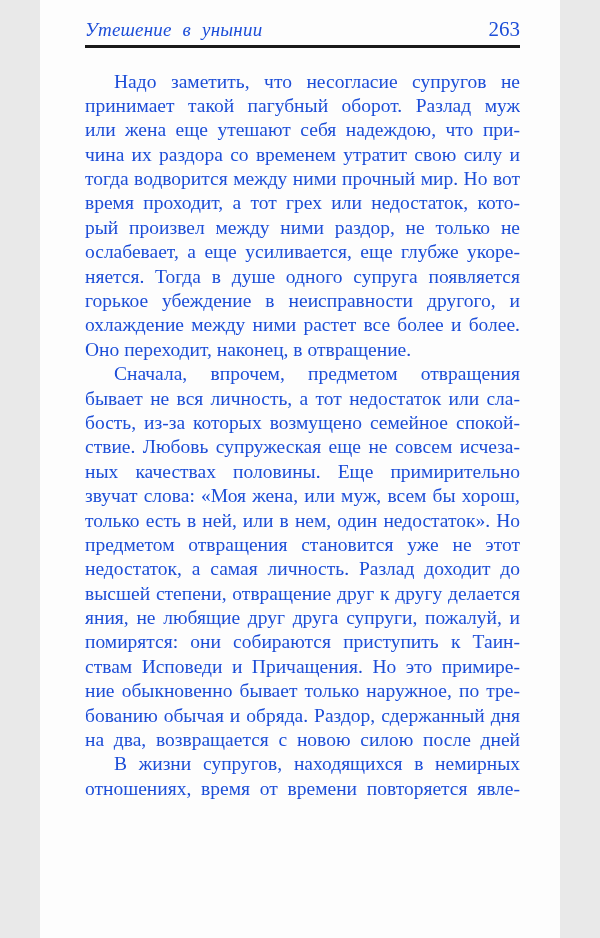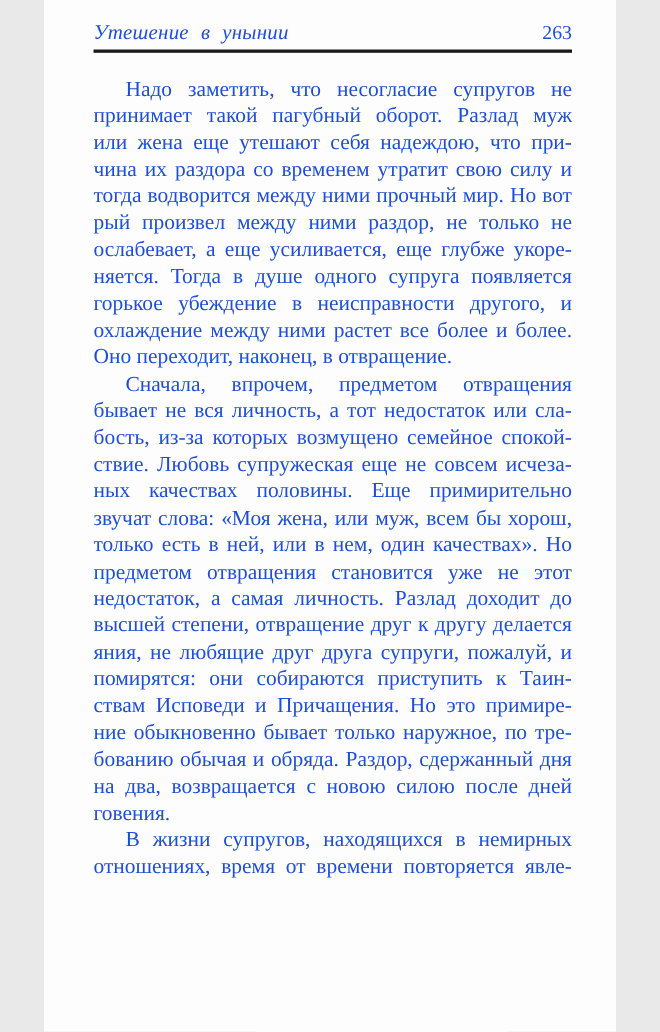--- a/index.html
+++ b/index.html
@@ -27,21 +27,21 @@
     height: 26px;
   }
   .running-title {
     font-style: italic;
     font-size: 19px;
     word-spacing: 6px;
     letter-spacing: 0.2px;
   }
   .page-number {
     font-style: normal;
-    font-size: 18px;
+    font-size: 21px;
   }
   .header-rule {
     margin-top: 3px;
     height: 2.5px;
     background: #1a1a1a;
     border: none;
   }
   .body-text {
     margin-top: 22px;
     font-size: 19.5px;
@@ -71,46 +71,46 @@
   <div class="header-rule"></div>
 
   <div class="body-text">
 
     <div class="para">
       <div class="line first">Надо заметить, что несогласие супругов не вдруг</div>
       <div class="line">принимает такой пагубный оборот. Разлад муж</div>
       <div class="line">или жена еще утешают себя надеждою, что при-</div>
       <div class="line">чина их раздора со временем утратит свою силу и</div>
       <div class="line">тогда водворится между ними прочный мир. Но вот</div>
+      <div class="line">время проходит, а тот грех или недостаток, кото-</div>
       <div class="line">рый произвел между ними раздор, не только не</div>
       <div class="line">ослабевает, а еще усиливается, еще глубже укоре-</div>
       <div class="line">няется. Тогда в душе одного супруга появляется</div>
       <div class="line">горькое убеждение в неисправности другого, и</div>
       <div class="line">охлаждение между ними растет все более и более.</div>
       <div class="line left">Оно переходит, наконец, в отвращение.</div>
     </div>
 
     <div class="para">
       <div class="line first">Сначала, впрочем, предметом отвращения</div>
       <div class="line">бывает не вся личность, а тот недостаток или сла-</div>
       <div class="line">бость, из-за которых возмущено семейное спокой-</div>
       <div class="line">ствие. Любовь супружеская еще не совсем исчеза-</div>
       <div class="line">ных качествах половины. Еще примирительно</div>
       <div class="line">звучат слова: «Моя жена, или муж, всем бы хорош,</div>
-      <div class="line">только есть в ней, или в нем, один качествах». Но</div>
+      <div class="line">только есть в ней, или в нем, один недостаток». Но</div>
       <div class="line">предметом отвращения становится уже не этот</div>
       <div class="line">недостаток, а самая личность. Разлад доходит до</div>
       <div class="line">высшей степени, отвращение друг к другу делается</div>
       <div class="line">яния, не любящие друг друга супруги, пожалуй, и</div>
       <div class="line">помирятся: они собираются приступить к Таин-</div>
       <div class="line">ствам Исповеди и Причащения. Но это примире-</div>
       <div class="line">ние обыкновенно бывает только наружное, по тре-</div>
       <div class="line">бованию обычая и обряда. Раздор, сдержанный дня</div>
       <div class="line">на два, возвращается с новою силою после дней</div>
-      <div class="line left">говения.</div>
     </div>
 
     <div class="para">
       <div class="line first">В жизни супругов, находящихся в немирных</div>
       <div class="line">отношениях, время от времени повторяется явле-</div>
     </div>
 
   </div>
 </div>
 

